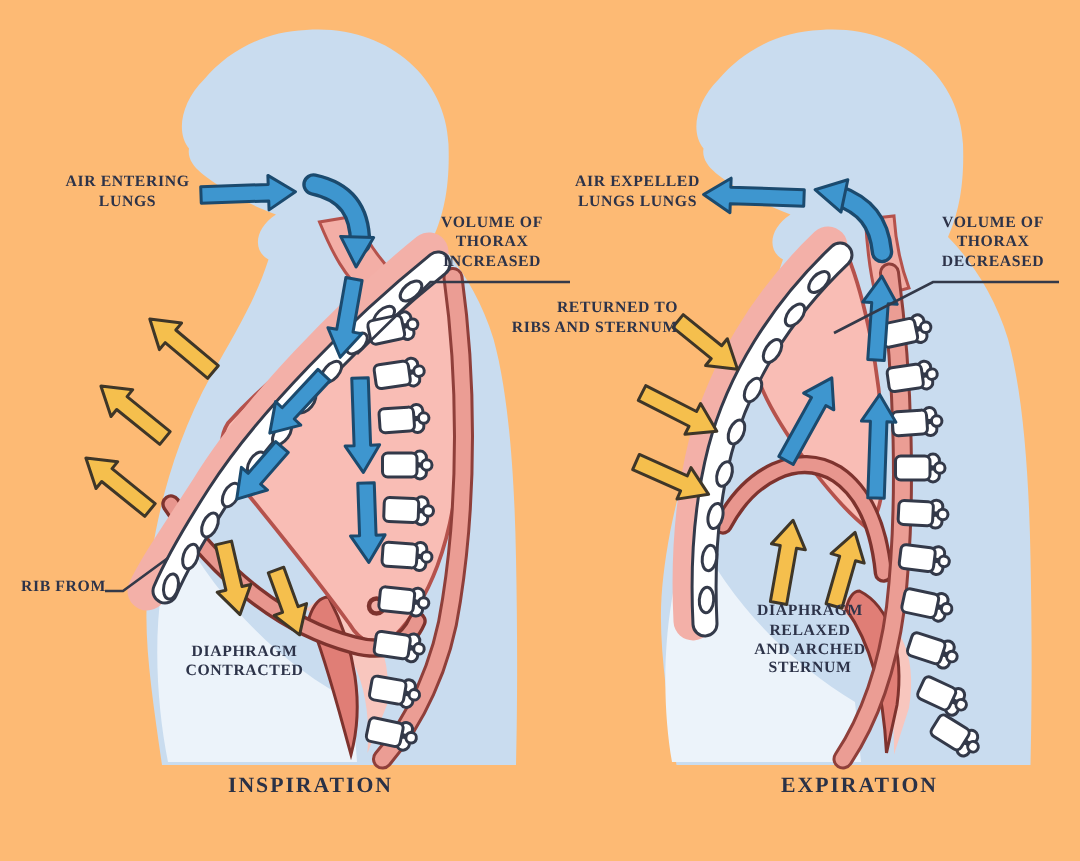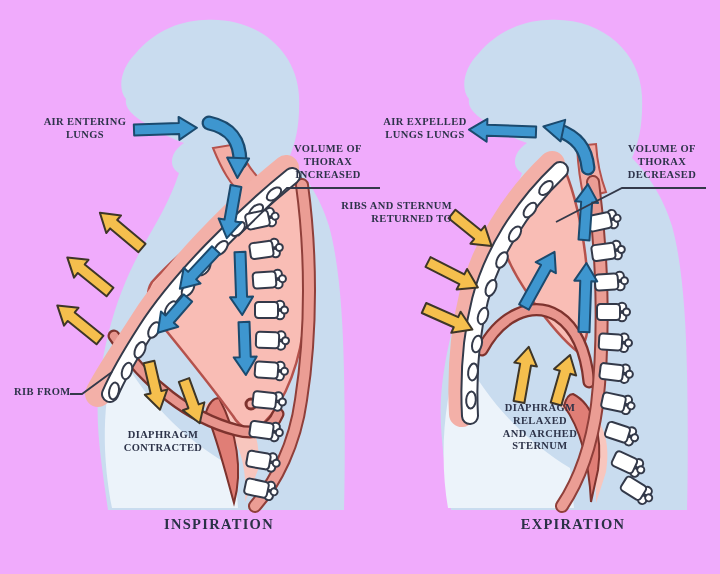--- a/index.html
+++ b/index.html
@@ -1,33 +1,33 @@
 <!DOCTYPE html>
 <html><head>
 <meta charset="utf-8">
 <style>
   html,body{margin:0;padding:0;background:#ffffff;}
-  #stage{position:relative;width:720px;height:574px;background:#f0abfc;overflow:hidden;
+  #stage{position:relative;width:720px;height:574px;background:#fdba74;overflow:hidden;
          font-family:"Liberation Serif",serif;}
   #art{position:absolute;left:0;top:0;}
 
   .lbl{position:absolute;font-weight:700;font-size:10.5px;line-height:1.22;
        color:#2d3349;letter-spacing:.4px;text-align:center;}
   .lbl .ln{display:block;}
   .lbl.alignright{text-align:right;}
   .lbl.alignleft{text-align:left;}
   .title{position:absolute;font-weight:700;font-size:14.5px;line-height:1.2;
          color:#2a3146;letter-spacing:1.3px;text-align:center;}
 
   .lbl-air-entering {left:18px;  top:116px; width:134px;}
   .lbl-volume-inc   {left:272px; top:143px; width:112px;}
   .lbl-ribs-raised  {left:8px;   top:199px; width:88px;}
   .lbl-rib-cage     {left:14px;  top:386px; width:58px;}
   .lbl-dia-contract {left:106px; top:429px; width:114px;}
-  .title-insp       {left:140px; top:516px; width:158px;}
+  .title-insp       {left:128px; top:516px; width:158px;}
   .lbl-air-expelled {left:362px; top:116px; width:126px;}
   .lbl-volume-dec   {left:606px; top:143px; width:112px;}
   .lbl-ribs-return  {left:322px; top:200px; width:130px;}
   .lbl-dia-relaxed  {left:484px; top:402px; width:112px;}
   .title-exp        {left:494px; top:516px; width:158px;}
 
   .cavity{fill:#ecf3fa;}
   .strip-dark{fill:none;stroke:#8f3f3a;stroke-width:14;stroke-linecap:round;}
   .strip-pink{fill:none;stroke:#eb9d94;stroke-width:10;stroke-linecap:round;}
   .wedge{fill:#f8c6be;}
@@ -210,22 +210,22 @@
   <div class="lbl lbl-air-expelled">
     <span class="ln">AIR EXPELLED</span>
     <span class="ln">LUNGS LUNGS</span>
   </div>
   <div class="lbl lbl-volume-dec">
     <span class="ln">VOLUME OF</span>
     <span class="ln">THORAX</span>
     <span class="ln">DECREASED</span>
   </div>
   <div class="lbl lbl-ribs-return alignright">
+    <span class="ln">RETURNED TO</span>
     <span class="ln">RIBS AND STERNUM</span>
-    <span class="ln">RETURNED TO</span>
   </div>
   <div class="lbl lbl-dia-relaxed">
     <span class="ln">DIAPHRAGM</span>
     <span class="ln">RELAXED</span>
     <span class="ln">AND ARCHED</span>
     <span class="ln">STERNUM</span>
   </div>
   <div class="title title-exp">EXPIRATION</div>
 
 </div>

